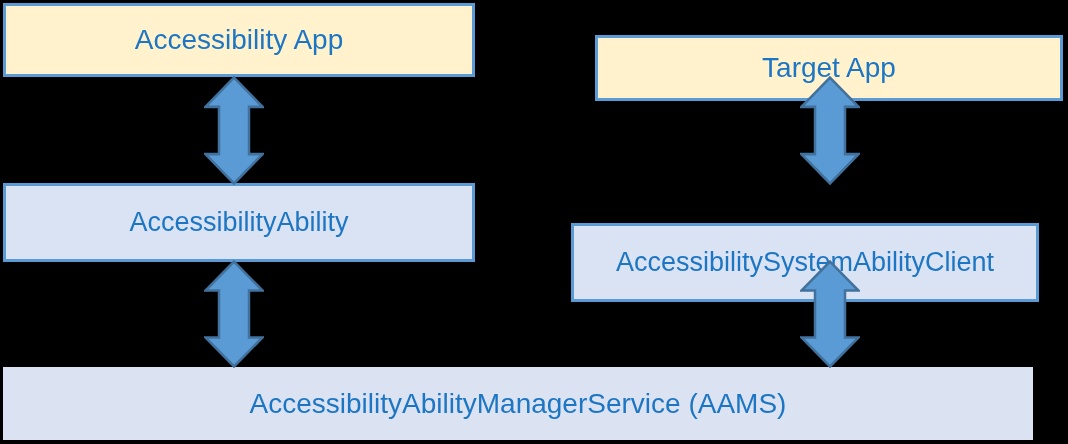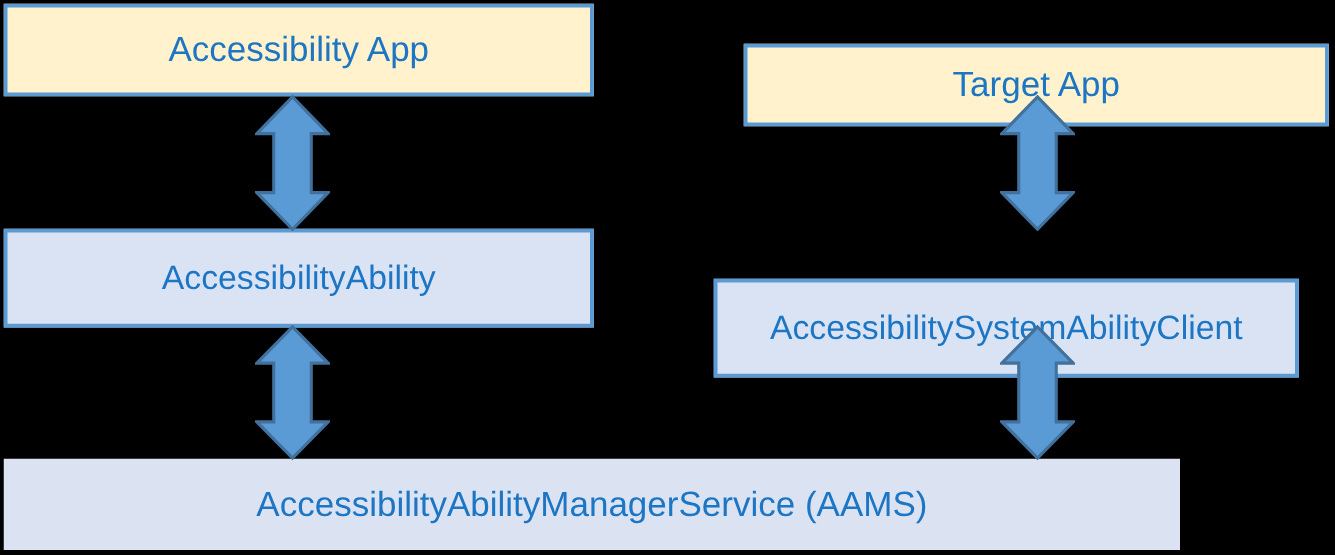--- a/index.html
+++ b/index.html
@@ -45,21 +45,21 @@
   }
   .service-box {
     background: var(--service-box-fill);
     border: none;
     font-size: 28px;
   }
   #accessibility-app { left: 3px;   top: 3px;   width: 472px;  height: 74px; }
   #target-app        { left: 595px; top: 3px;   width: 468px;  height: 66px; margin-top: 32px; }
   #aakit             { left: 3px;   top: 183px; width: 472px;  height: 79px; }
   #asackit           { left: 571px; top: 183px; width: 468px;  height: 79px; margin-top: 40px; }
-  #aams              { left: 3px;   top: 367px; width: 941px; height: 73px; }
+  #aams              { left: 3px;   top: 367px; width: 1030px; height: 73px; }
   .arrow {
     position: absolute;
     width: 60px;
   }
   .arrow polygon {
     fill: var(--arrow-fill);
     stroke: var(--arrow-border);
     stroke-width: 2.5;
     stroke-linejoin: miter;
   }

